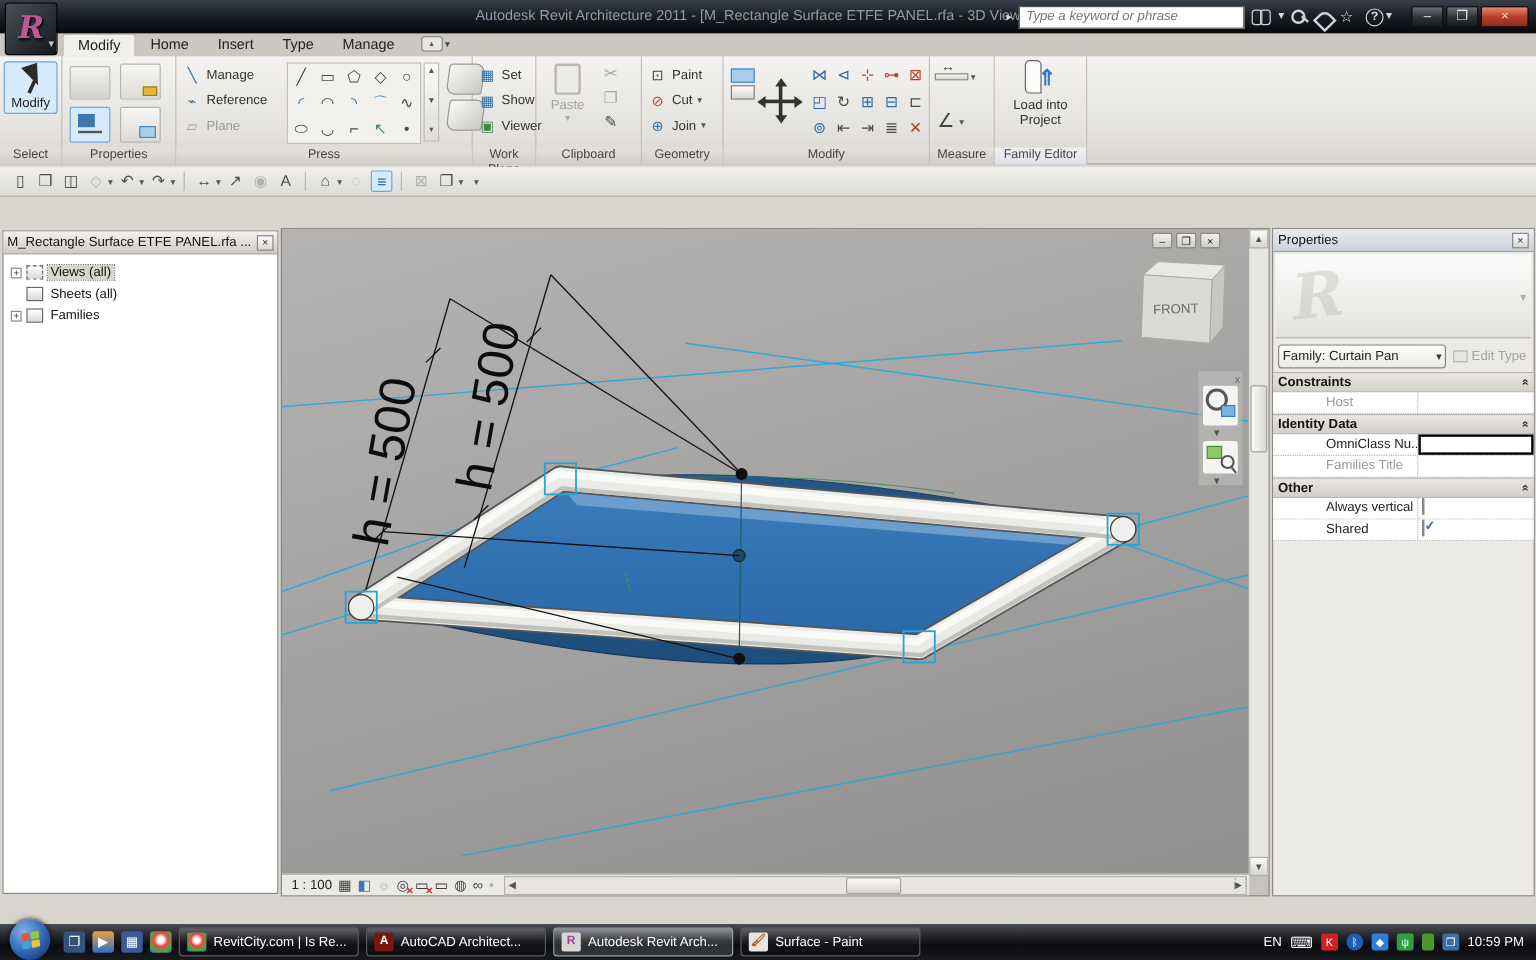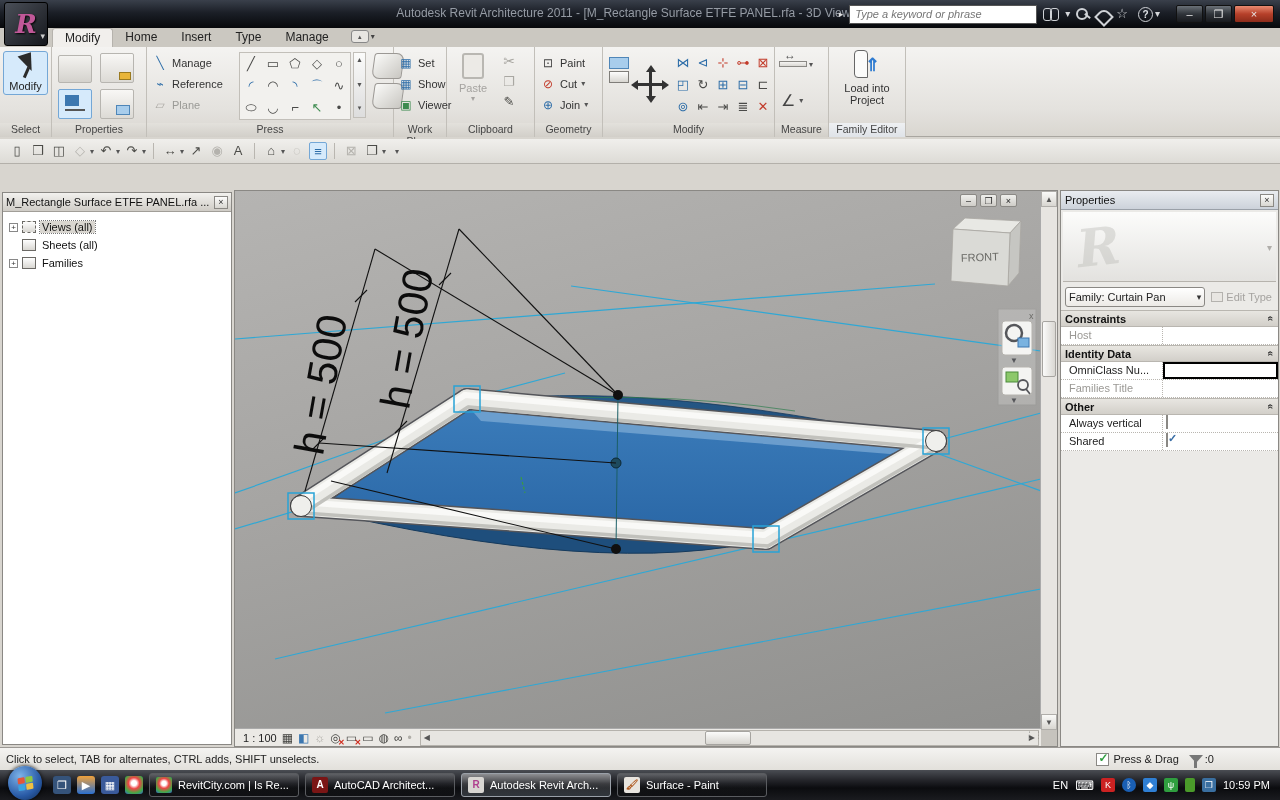--- a/index.html
+++ b/index.html
@@ -148,21 +148,21 @@
   #selector-row { display:flex; align-items:center; gap:4px; padding:3px 4px; }
   #family-select { flex:1; height:20px; border:1px solid #8a8884; border-radius:3px; background:linear-gradient(#fff,#eceae6);
     display:flex; align-items:center; padding:0 3px; white-space:nowrap; overflow:hidden; }
   #family-select .t { flex:1; overflow:hidden; white-space:nowrap; }
   #family-select .caret { font-size:9px; color:#333; }
   #edit-type { display:flex; align-items:center; gap:3px; color:#a5a3a0; padding:0 2px; }
   .et-ic { width:12px; height:10px; border:1px solid #b4b2ae; background:#e8e6e2; }
   .sect { display:flex; align-items:center; height:17px; background:linear-gradient(#e8e6e1,#d2cfc9);
     border-top:1px solid #b9b6b0; border-bottom:1px solid #b9b6b0; font-weight:bold; padding:0 4px; color:#111; }
   .sect .chev { margin-left:auto; display:inline-block; transform:rotate(90deg); font-size:10px; color:#333; }
-  .prow { display:flex; height:18px; border-bottom:1px dotted #b9b6b0; background:#fff; }
+  .prow { display:flex; height:18px; border-bottom:1px dotted #b9b6b0; background:#fff;padding-left:36px; }
   .prow .lbl { width:47%; padding:2px 2px 0 8px; border-right:1px dotted #b9b6b0; white-space:nowrap; overflow:hidden; }
   .prow .val { flex:1; position:relative; padding:1px; }
   .prow .lbl.dis { color:#9b9995; }
   .focuscell { position:absolute; inset:0; border:2px solid #000; background:#fff; }
   .cb { width:12px; height:12px; border:1px solid #8a8884; background:#f4f3f1; margin:2px 0 0 2px; position:relative; }
   .cb.checked { background:#e8f0f8; }
   .cb.checked:after { content:"✓"; position:absolute; left:1px; top:-2px; color:#3a6ea5; font-size:11px; font-weight:bold; }
   #props-bottom { position:absolute; left:0; right:0; bottom:4px; border-top:1px solid #b6b3ad; padding:5px 6px 0; display:flex; align-items:center; }
   #props-help { color:#2a52a0; text-decoration:underline; }
   #apply-btn { margin-left:auto; width:74px; height:20px; border:1px solid #a9a6a0; border-radius:3px;
@@ -676,33 +676,20 @@
         <span class="val"><span class="cb"></span></span>
       </div>
       <div class="prow">
         <span class="lbl">Shared</span>
         <span class="val"><span class="cb checked"></span></span>
       </div>
 
     </div>
   </div>
 
-  <div id="statusbar">
-    <span id="status-hint">Click to select, TAB for alternates, CTRL adds, SHIFT unselects.</span>
-    <div id="status-right">
-      <span style="display:flex;align-items:center;gap:4px;">
-        <span class="cbg"></span>
-        <span>Press &amp; Drag</span>
-      </span>
-      <span style="display:flex;align-items:center;gap:2px;">
-        <span class="funnel"></span>
-        <span>:0</span>
-      </span>
-    </div>
-  </div>
 
   <div id="taskbar">
     <div id="orb">
       <span class="flag">
           <i class="f1"></i>
           <i class="f2"></i>
           <i class="f3"></i>
           <i class="f4"></i>
         </span>
     </div>

